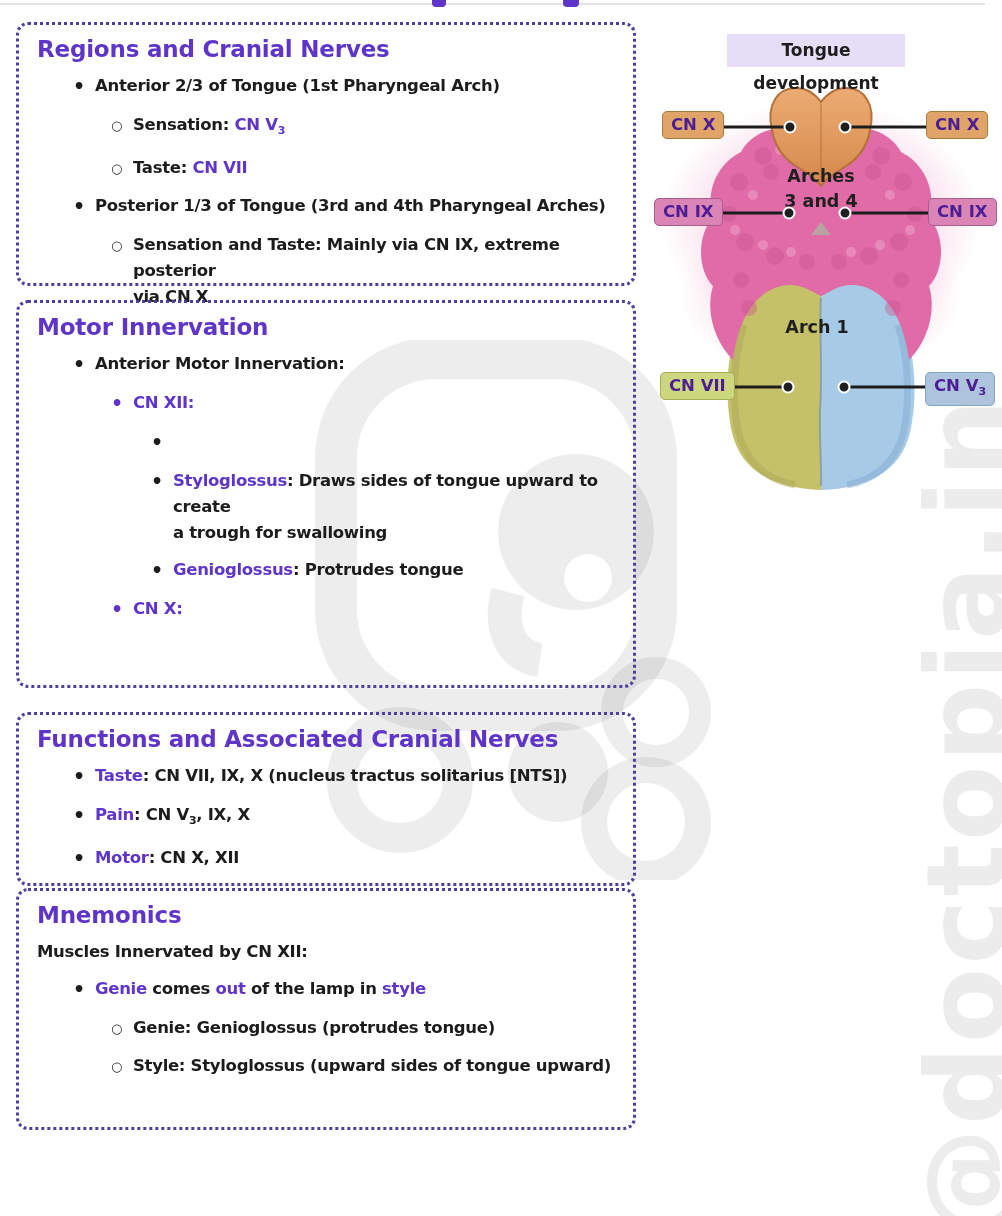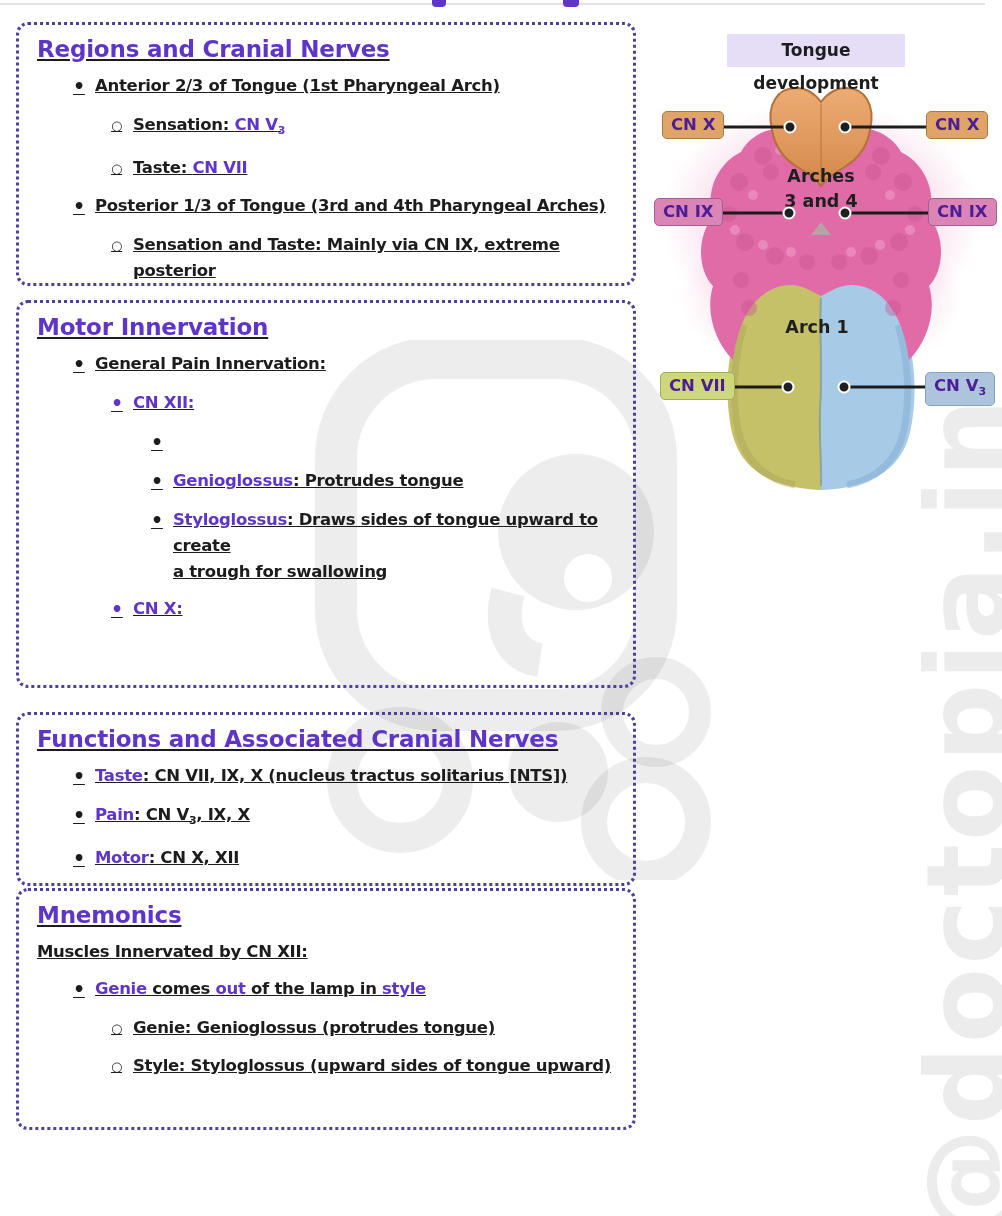--- a/index.html
+++ b/index.html
@@ -12,21 +12,21 @@
            color:rgba(80,80,80,0.11);z-index:0;}
   .wm-logo{position:absolute;left:300px;top:340px;z-index:0;}
 
   
   .top-line{position:absolute;left:0;top:3px;width:985px;height:2px;background:#dcdcdc;opacity:.8;z-index:1;}
   .title-artifact{position:absolute;top:0;height:7px;background:#5f35c9;border-radius:0 0 4px 4px;z-index:1;}
   .ta1{left:432px;width:14px;} .ta2{left:563px;width:16px;}
 
   
   .box{position:absolute;left:16px;width:620px;border:3px dotted #4f3f9e;border-radius:12px;
-       padding:8px 16px;box-sizing:border-box;z-index:2;background:transparent;text-decoration:underline;}
+       padding:8px 16px;box-sizing:border-box;z-index:2;background:transparent;}
   .sec0{top:22px;height:264px;}
   .sec1{top:300px;height:388px;}
   .sec2{top:712px;height:174px;}
   .sec3{top:888px;height:242px;}
   .box h2{margin:2px 0 10px 2px;font-size:23px;line-height:28px;color:#5f35c9;letter-spacing:-0.2px;}
   .line{display:flex;margin-bottom:11px;line-height:26px;font-size:16.5px;font-weight:700;
         color:#1c1c1c;letter-spacing:-0.3px;}
   .l0{padding-left:2px;}
   .l1{padding-left:38px;}
   .l2{padding-left:76px;}
@@ -90,44 +90,44 @@
     <div class="line l2">
       <span class="blt blt-circ"></span>
       <span class="txt"><span>Taste: </span><span class="pu">CN VII</span></span>
     </div>
     <div class="line l1">
       <span class="blt blt-disc"></span>
       <span class="txt"><span>Posterior 1/3 of Tongue (3rd and 4th Pharyngeal Arches)</span></span>
     </div>
     <div class="line l2">
       <span class="blt blt-circ"></span>
-      <span class="txt"><span>Sensation and Taste: Mainly via CN IX, extreme posterior</span></span>
+      <span class="txt"><span>Sensation and Taste: Mainly via CN IX, extreme posterior</span><span class="cont">via CN X</span></span>
     </div>
   </div>
 
   <div class="box sec1">
     <h2>Motor Innervation</h2>
     <div class="line l1">
       <span class="blt blt-disc"></span>
-      <span class="txt"><span>General Pain Innervation:</span></span>
+      <span class="txt"><span>Anterior Motor Innervation:</span></span>
     </div>
     <div class="line l2">
       <span class="blt blt-disc pu"></span>
       <span class="txt pu"><span>CN XII:</span></span>
     </div>
     <div class="line l3">
       <span class="blt blt-disc"></span>
     </div>
     <div class="line l3">
       <span class="blt blt-disc"></span>
+      <span class="txt"><span class="pu">Styloglossus</span><span>: Draws sides of tongue upward to create</span><span class="cont">a trough for swallowing</span></span>
+    </div>
+    <div class="line l3">
+      <span class="blt blt-disc"></span>
       <span class="txt"><span class="pu">Genioglossus</span><span>: Protrudes tongue</span></span>
-    </div>
-    <div class="line l3">
-      <span class="blt blt-disc"></span>
-      <span class="txt"><span class="pu">Styloglossus</span><span>: Draws sides of tongue upward to create</span><span class="cont">a trough for swallowing</span></span>
     </div>
     <div class="line l2">
       <span class="blt blt-disc pu"></span>
       <span class="txt pu"><span>CN X:</span></span>
     </div>
   </div>
 
   <div class="box sec2">
     <h2>Functions and Associated Cranial Nerves</h2>
     <div class="line l1">

